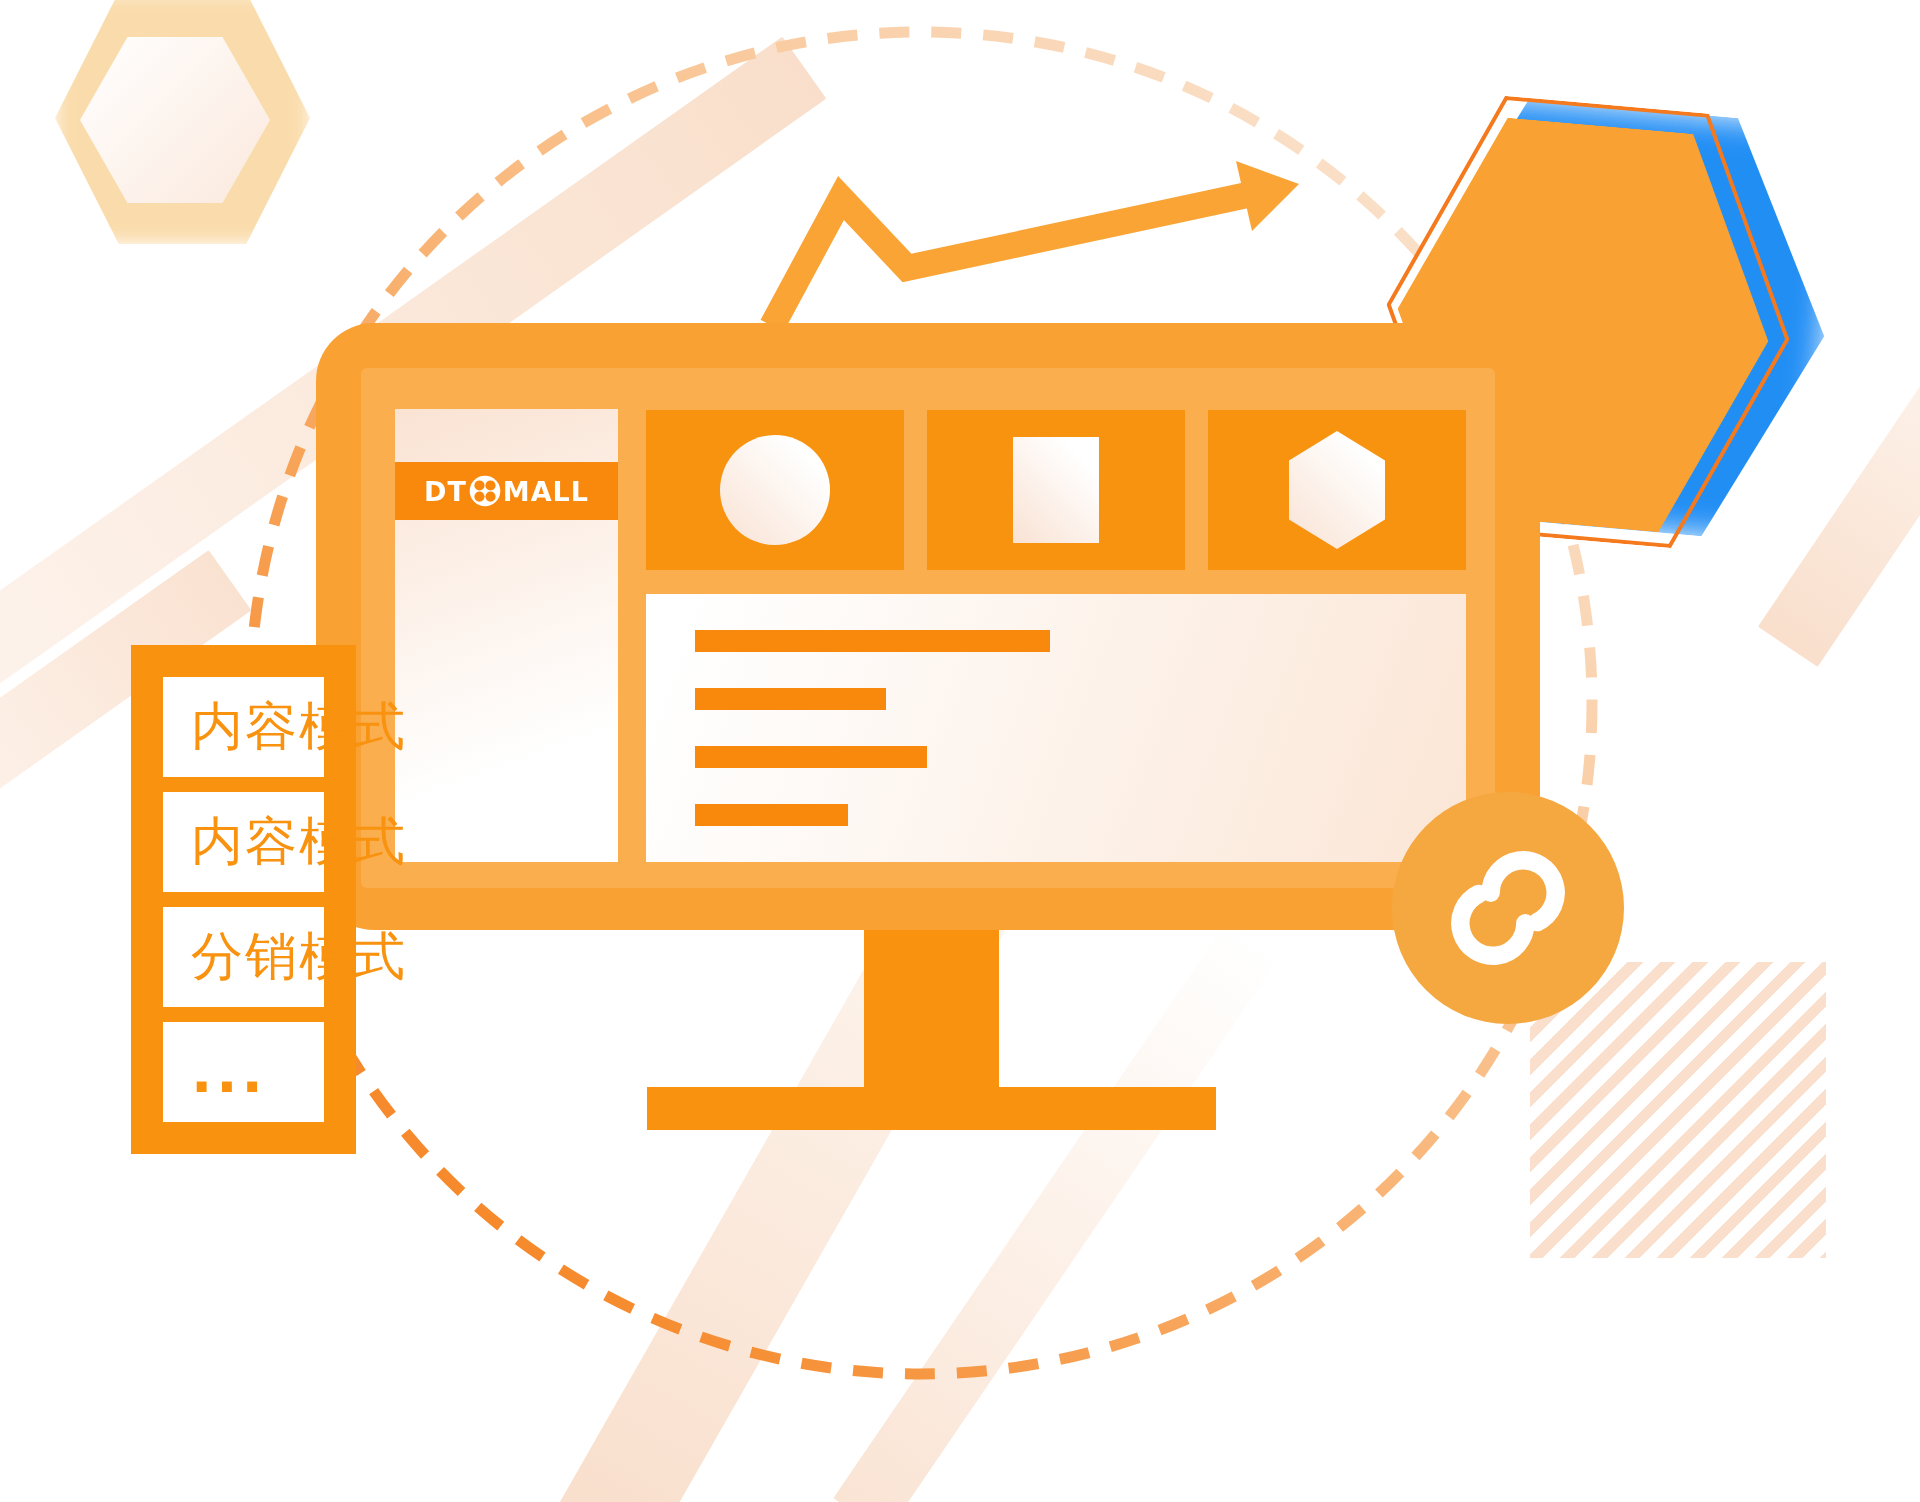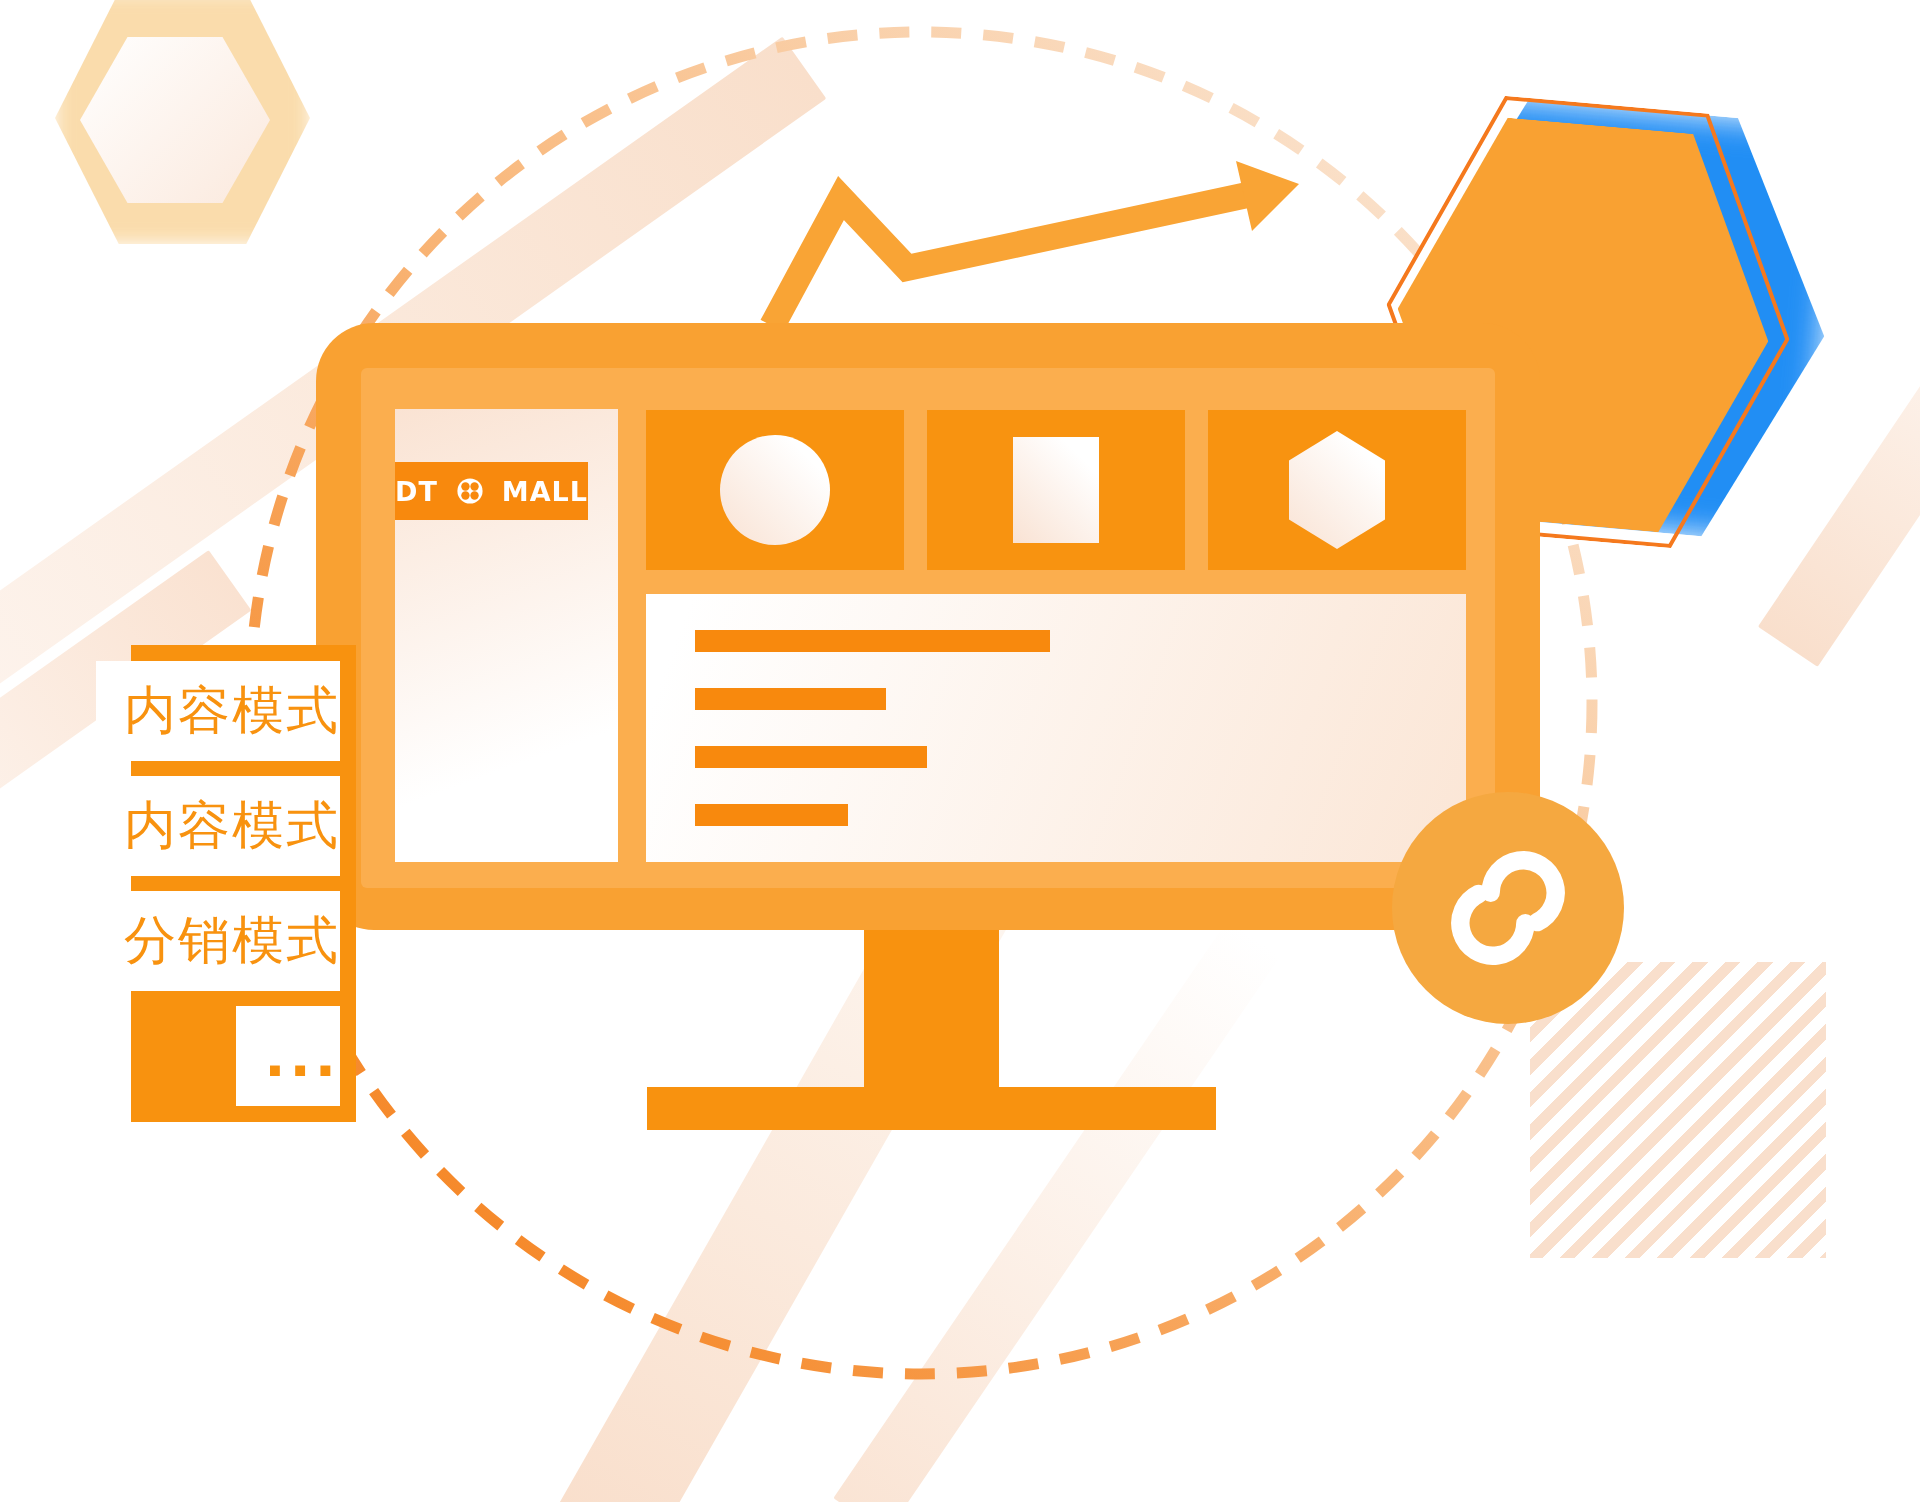--- a/index.html
+++ b/index.html
@@ -47,41 +47,41 @@
   .hatch-square{left:1530px;top:962px;width:296px;height:296px;
     background:repeating-linear-gradient(135deg,#F9DFCC 0 11px,rgba(255,255,255,0) 11px 23px);}
 
   
   .monitor{left:316px;top:323px;width:1224px;height:607px;
     background:#F9A132;border-radius:58px;}
   .screen-panel{left:45px;top:45px;width:1134px;height:520px;
     background:#FBAE4E;border-radius:6px;}
   .sidebar{left:34px;top:41px;width:223px;height:453px;
     background:linear-gradient(160deg,#FAE3D3,#FFFFFF 75%);}
-  .logo-band{left:0;top:53px;width:193px;height:58px;background:#F8890D;
-    display:flex;align-items:center;justify-content:center;gap:18px;}
+  .logo-band{left:0;top:53px;width:223px;height:58px;background:#F8890D;
+    display:flex;align-items:center;justify-content:center;gap:1px;}
   .logo-text{color:#ffffff;font-weight:bold;font-size:27px;letter-spacing:1px;line-height:1;}
   .nav-box{top:42px;width:258px;height:160px;background:#F89310;
     display:flex;align-items:center;justify-content:center;}
   .nav-box-1{left:285px;} .nav-box-2{left:566px;} .nav-box-3{left:847px;}
   .shape-grad{background:linear-gradient(45deg,#F9E2D3,#FFFFFF 80%);}
   .shape-circle{width:110px;height:110px;border-radius:50%;}
   .shape-square{width:86px;height:106px;}
   .shape-hex{width:96px;height:118px;}
   .content-panel{left:285px;top:226px;width:820px;height:268px;
     background:linear-gradient(110deg,#FFFFFF 5%,#FBE6D6);}
   .text-bar{position:absolute;left:49px;height:22px;background:#F8890D;}
   .bar-1{top:36px;width:355px;} .bar-2{top:94px;width:191px;}
   .bar-3{top:152px;width:232px;} .bar-4{top:210px;width:153px;}
   .stand-neck{left:864px;top:928px;width:135px;height:160px;background:#F8920F;}
   .stand-base{left:647px;top:1087px;width:569px;height:43px;background:#F8920F;}
 
   
   .mode-list{left:131px;top:645px;width:225px;background:#F8920F;
-    padding:16px;box-sizing:border-box;display:flex;flex-direction:column;gap:15px;align-items:flex-end;}
+    padding:32px;box-sizing:border-box;display:flex;flex-direction:column;gap:15px;}
   .mode-item{height:100px;background:#ffffff;display:flex;align-items:center;
     padding-left:28px;box-sizing:border-box;
     color:#F8920F;font-size:52px;font-weight:500;letter-spacing:2px;white-space:nowrap;}
   .mode-item.dots{font-size:56px;font-weight:bold;letter-spacing:4px;}
 
   
   .mini-badge{left:1392px;top:792px;width:232px;height:232px;border-radius:50%;
     background:#F5A840;display:flex;align-items:center;justify-content:center;}
 
   svg{display:block;}

